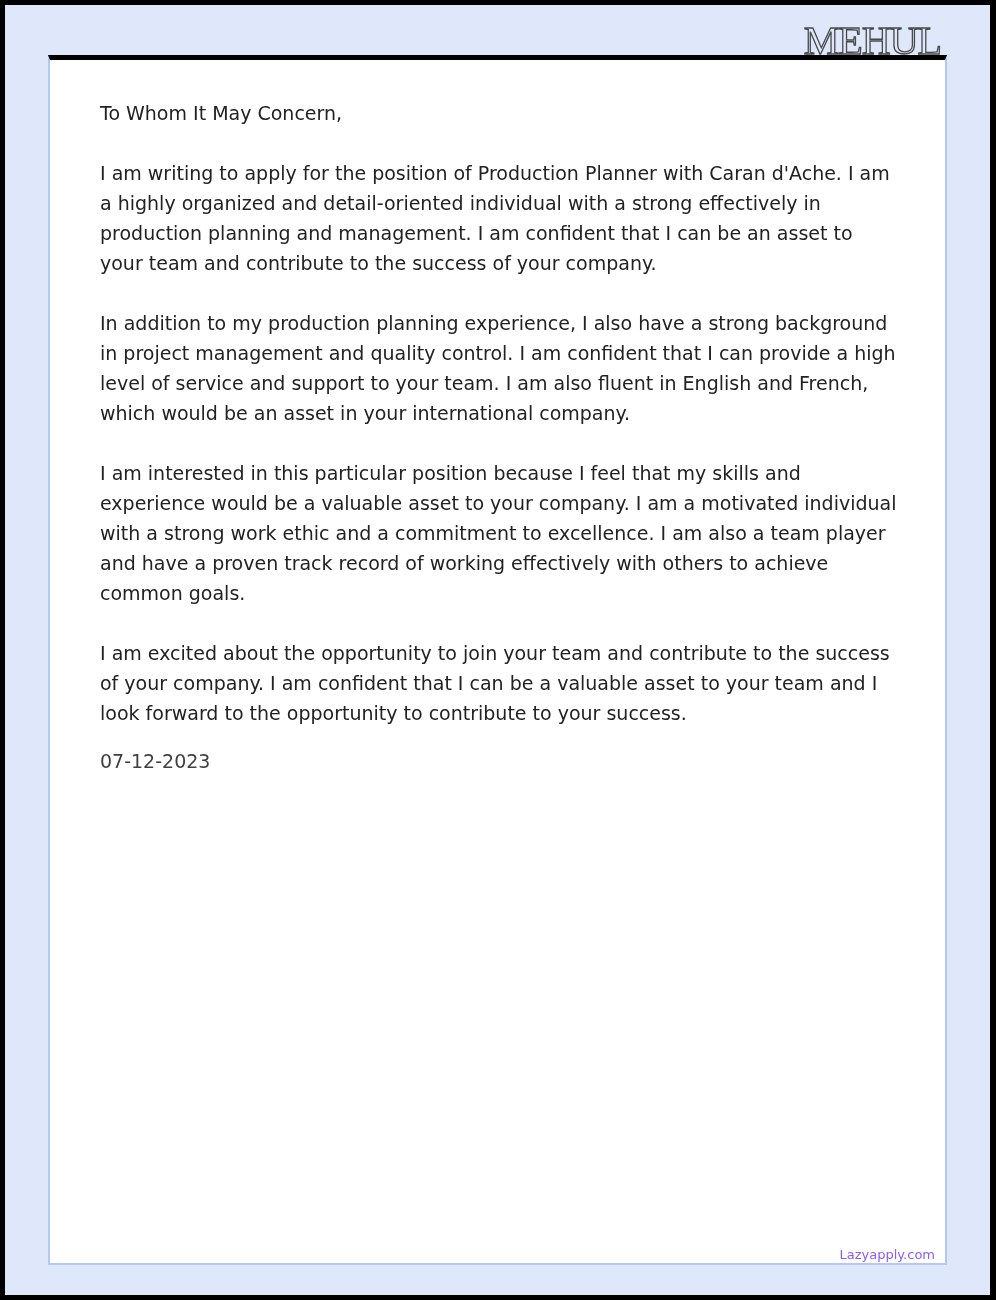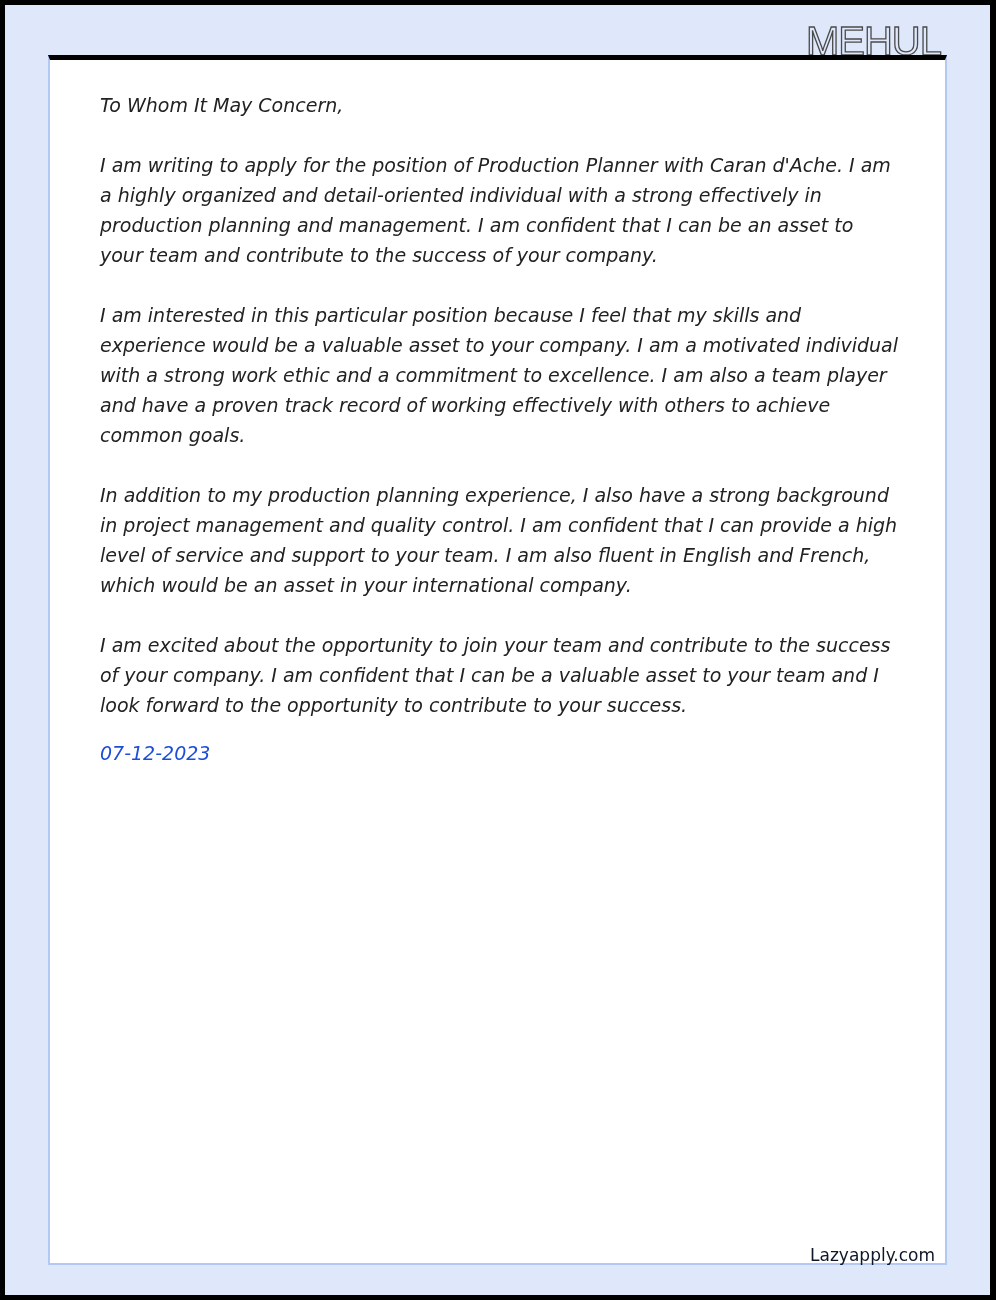--- a/index.html
+++ b/index.html
@@ -12,71 +12,70 @@
     }
     .frame {
       position: absolute;
       left: 5px; top: 5px;
       width: 985px; height: 1290px;
       background: #dfe8fb;
     }
     .brand {
       position: absolute;
       right: 49px; top: 12px;
-      font-family: Liberation Sans, sans-serif;
+      font-family: Liberation Serif, serif;
       font-size: 40px;
       line-height: 48px;
       color: #dfe8fb;
       -webkit-text-stroke: 1.3px #4a4a4a;
       letter-spacing: -1px;
     }
     .card {
       position: absolute;
       left: 43px; top: 50px;
       width: 895px; height: 1203px;
       background: #fff;
       border-left: 2px solid #b3c9f4;
       border-right: 2px solid #b3c9f4;
       border-bottom: 2px solid #b3c9f4;
       border-top: 5px solid #000;
     }
     .content {
       position: absolute;
-      left: 50px; top: 30px;
+      left: 50px; top: 38px;
       width: 800px;
       color: #222;
       font-size: 19px;
       line-height: 30px;
-      font-style: italic;
     }
     .content p { margin: 0 0 30px 0; }
     .content p.greeting { margin-bottom: 30px; }
     .content p.last { margin-bottom: 18px; }
     .date {
-      color: #1d4ed8;
+      color: #404040;
       font-size: 19px;
       line-height: 30px;
     }
     .footer {
       position: absolute;
       right: 10px; bottom: 0px;
-      font-size: 17px;
+      font-size: 13px;
       line-height: 16px;
-      color: #0f172a;
+      color: #8b5cf6;
     }
   </style>
 </head>
 <body>
 
 <div class="frame">
   <div class="brand">MEHUL</div>
   <div class="card">
     <div class="content">
       <p class="greeting">To Whom It May Concern,</p>
       <p>I am writing to apply for the position of Production Planner with Caran d'Ache. I am a highly organized and detail-oriented individual with a strong effectively in production planning and management. I am confident that I can be an asset to your team and contribute to the success of your company.</p>
+      <p>In addition to my production planning experience, I also have a strong background in project management and quality control. I am confident that I can provide a high level of service and support to your team. I am also fluent in English and French, which would be an asset in your international company.</p>
       <p>I am interested in this particular position because I feel that my skills and experience would be a valuable asset to your company. I am a motivated individual with a strong work ethic and a commitment to excellence. I am also a team player and have a proven track record of working effectively with others to achieve common goals.</p>
-      <p>In addition to my production planning experience, I also have a strong background in project management and quality control. I am confident that I can provide a high level of service and support to your team. I am also fluent in English and French, which would be an asset in your international company.</p>
       <p class="last">I am excited about the opportunity to join your team and contribute to the success of your company. I am confident that I can be a valuable asset to your team and I look forward to the opportunity to contribute to your success.</p>
       <div class="date">07-12-2023</div>
     </div>
     <div class="footer">Lazyapply.com</div>
   </div>
 </div>
 
 </body></html>

